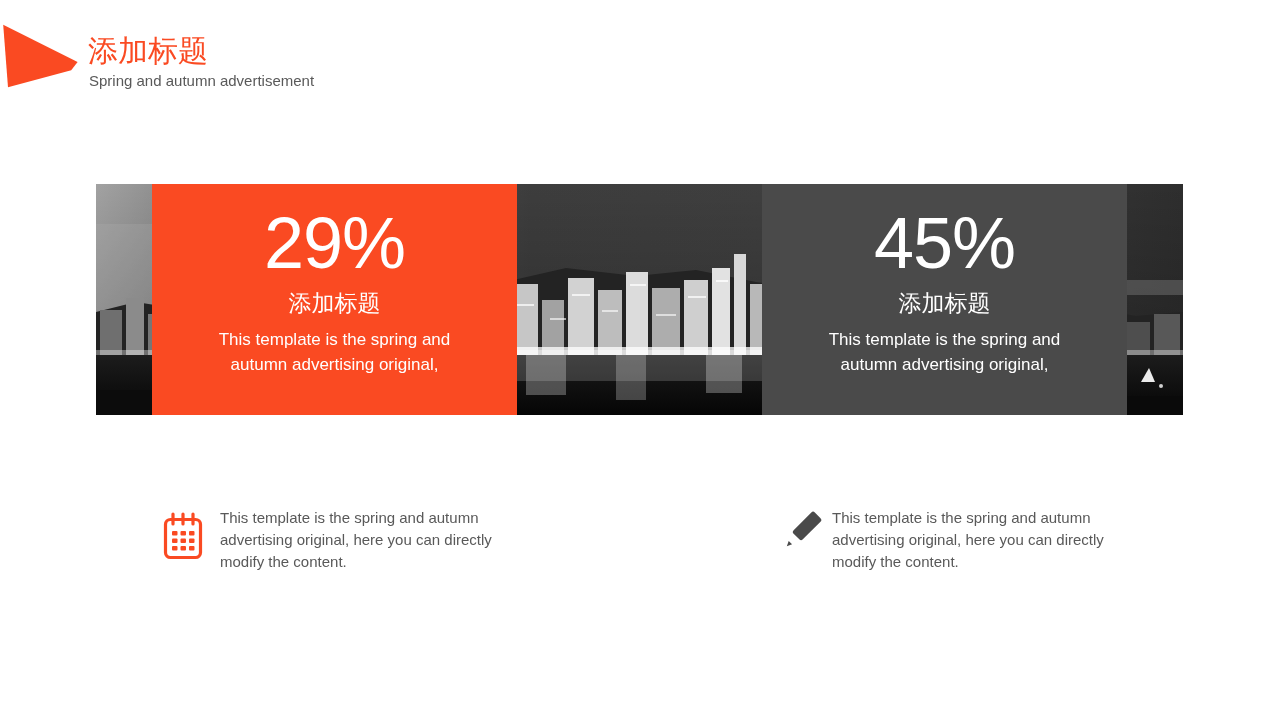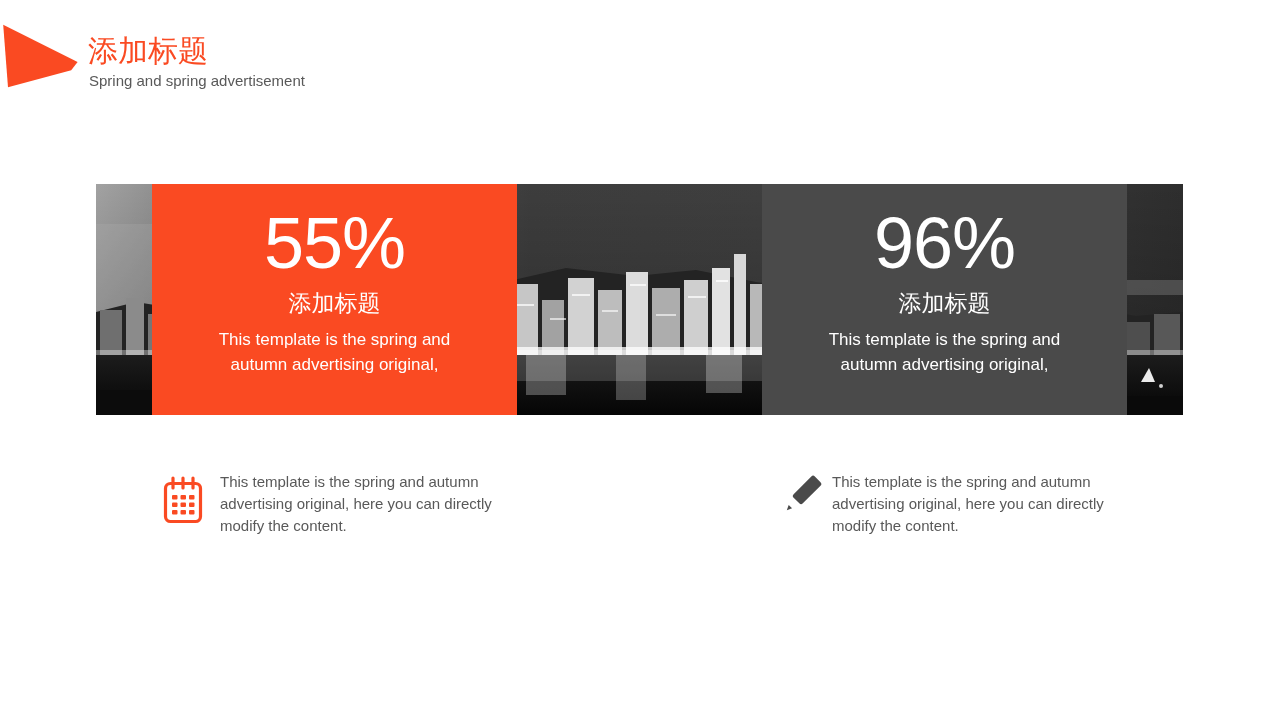--- a/index.html
+++ b/index.html
@@ -40,38 +40,38 @@
   .stat-panel.dark   { left:666px; background:#4a4a4a; }
   .stat-value {
     font-size:72px; line-height:78px; font-weight:400; letter-spacing:-1px;
   }
   .stat-label { font-size:23px; line-height:30px; margin-top:6px; font-weight:400; }
   .stat-desc  {
     font-size:17px; line-height:25px; margin:9px auto 6px; width:250px; font-weight:400;
   }
 
   
-  .feature { position:absolute; top:470px; display:flex; }
+  .feature { position:absolute; top:506px; display:flex; }
   .feature .icon-box { flex:0 0 auto; }
   .feature.f-left  { left:162px; }
   .feature.f-left  .icon-box { width:42px; margin-top:5px; margin-right:16px; }
   .feature.f-right { left:778px; }
   .feature.f-right .icon-box { width:44px; margin-top:2px; margin-right:10px; }
   .feature-text {
     width:302px; font-size:15px; line-height:22px; color:#595959; padding-top:1px;
   }
 </style>
 </head>
 <body>
 
 <div class="slide">
 
   <div class="accent-shape"></div>
   <div class="page-title">添加标题</div>
-  <div class="page-subtitle">Spring and spring advertisement</div>
+  <div class="page-subtitle">Spring and autumn advertisement</div>
 
   <div class="banner">
 
     <svg class="city" viewBox="0 0 1087 231" preserveAspectRatio="none" aria-hidden="true">
       <defs>
         <linearGradient id="skyH" x1="0" y1="0" x2="1" y2="0">
           <stop offset="0" stop-color="#a2a2a2"></stop>
           <stop offset="0.06" stop-color="#8f8f8f"></stop>
           <stop offset="0.22" stop-color="#565656"></stop>
           <stop offset="0.40" stop-color="#3d3d3d"></stop>
@@ -166,27 +166,27 @@
       </g>
 
       <polygon points="1045,198 1053,184 1059,198" fill="#ffffff" opacity="0.92"></polygon>
       <circle cx="1065" cy="202" r="2" fill="#ffffff" opacity="0.8"></circle>
 
       <rect x="0" y="206" width="190" height="25" fill="#0c0c0c"></rect>
       <rect x="1020" y="212" width="67" height="19" fill="#0a0a0a"></rect>
     </svg>
 
     <div class="stat-panel orange">
-      <div class="stat-value">55%</div>
+      <div class="stat-value">29%</div>
       <div class="stat-label">添加标题</div>
       <div class="stat-desc">This template is the spring and autumn advertising original,</div>
     </div>
 
     <div class="stat-panel dark">
-      <div class="stat-value">96%</div>
+      <div class="stat-value">45%</div>
       <div class="stat-label">添加标题</div>
       <div class="stat-desc">This template is the spring and autumn advertising original,</div>
     </div>
   </div>
 
   <div class="feature f-left">
     <div class="icon-box">
       <svg width="42" height="50" viewBox="0 0 42 50" aria-hidden="true">
         <g stroke="#fa4a22" stroke-width="3.2" stroke-linecap="round" fill="none">
           <line x1="11" y1="3" x2="11" y2="13"></line>

